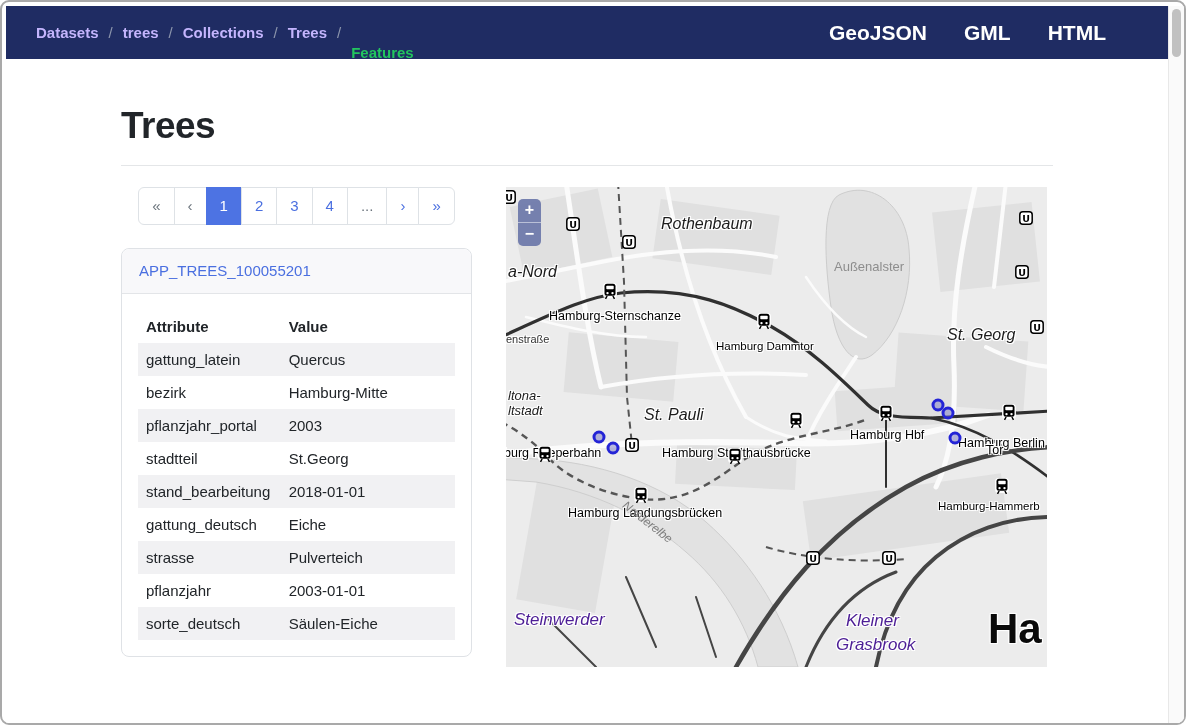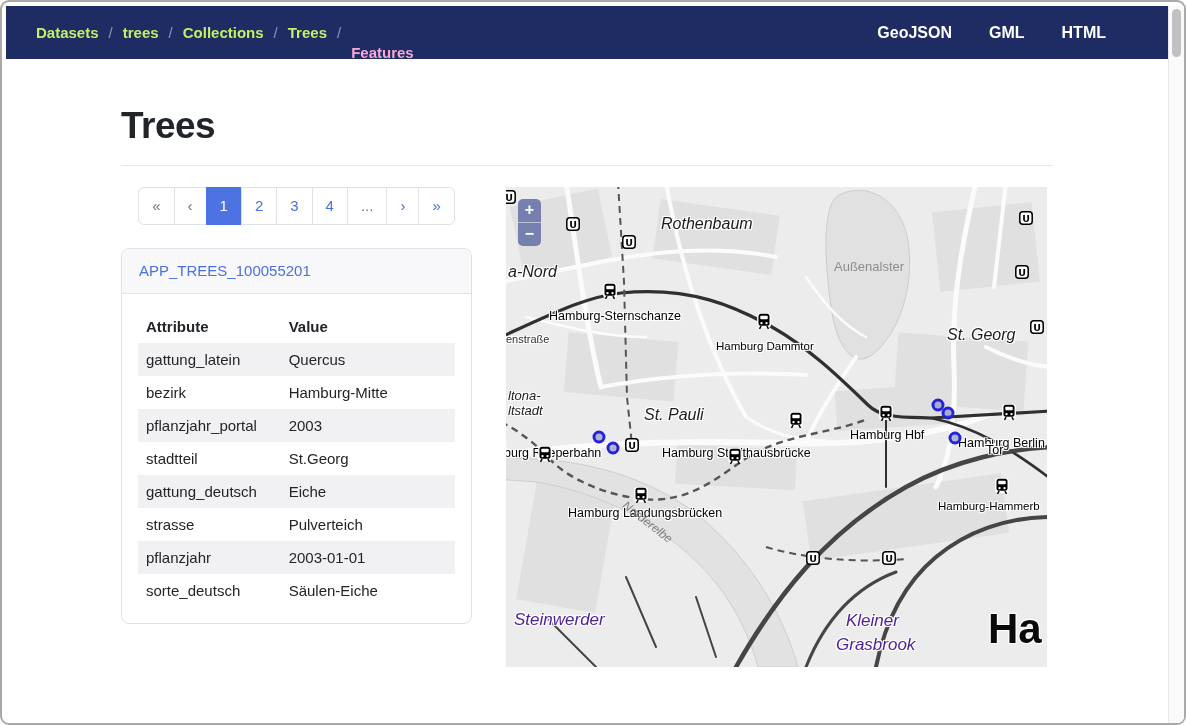--- a/index.html
+++ b/index.html
@@ -3,25 +3,25 @@
 <meta charset="utf-8">
 <style>
   * { box-sizing: border-box; margin: 0; padding: 0; }
   html,body { width:1186px; height:725px; font-family:"Liberation Sans", sans-serif; background:#fff; }
   .window { position:relative; width:1186px; height:725px; border:2px solid #a9a9a9; border-radius:9px; overflow:hidden; background:#fff; }
   .viewport { position:absolute; left:4px; top:4px; right:0; bottom:0; background:#fff; }
 
   
   header.navbar { height:53px; margin-right:16px; background:#1f2c63; display:flex; align-items:center; justify-content:space-between; padding:0 62px 0 30px; }
   .breadcrumb { display:flex; align-items:center; font-size:15px; font-weight:600; }
-  .bc-item { color:#bef264; text-decoration:none; }
-  .bc-item.muted { color:#f9a8d4; cursor:default;margin-top:40px; }
+  .bc-item { color:#c4b5fd; text-decoration:none; }
+  .bc-item.muted { color:#22c55e; cursor:default;margin-top:40px; }
   .bc-sep { color:#8d96ad; margin:0 10px; font-weight:400; }
   .fmt-links { display:flex; gap:37px; }
-  .fmt-links a { color:#fff; text-decoration:none; font-size:16px; font-weight:600; }
+  .fmt-links a { color:#fff; text-decoration:none; font-size:21px; font-weight:600; }
 
   
   .content { margin-left:115px; width:932px; }
   h1.page-title { margin-top:46px; font-size:37px; font-weight:700; color:#212529; letter-spacing:-0.5px; }
   .subtitle { margin-top:12px; font-size:15px; color:#212529; }
   hr.rule { border:none; border-top:1px solid #e4e6e8; margin-top:18px; }
   .columns { display:flex; gap:34px; margin-top:21px; }
   .left-col { width:351px; flex:none; }
 
   
@@ -135,20 +135,24 @@
                       <td class="attr">bezirk</td>
                       <td class="val">Hamburg-Mitte</td>
                     </tr>
                     <tr>
                       <td class="attr">pflanzjahr_portal</td>
                       <td class="val">2003</td>
                     </tr>
                     <tr>
                       <td class="attr">stadtteil</td>
                       <td class="val">St.Georg</td>
+                    </tr>
+                    <tr>
+                      <td class="attr">stand_bearbeitung</td>
+                      <td class="val">2018-01-01</td>
                     </tr>
                     <tr>
                       <td class="attr">gattung_deutsch</td>
                       <td class="val">Eiche</td>
                     </tr>
                     <tr>
                       <td class="attr">strasse</td>
                       <td class="val">Pulverteich</td>
                     </tr>
                     <tr>

